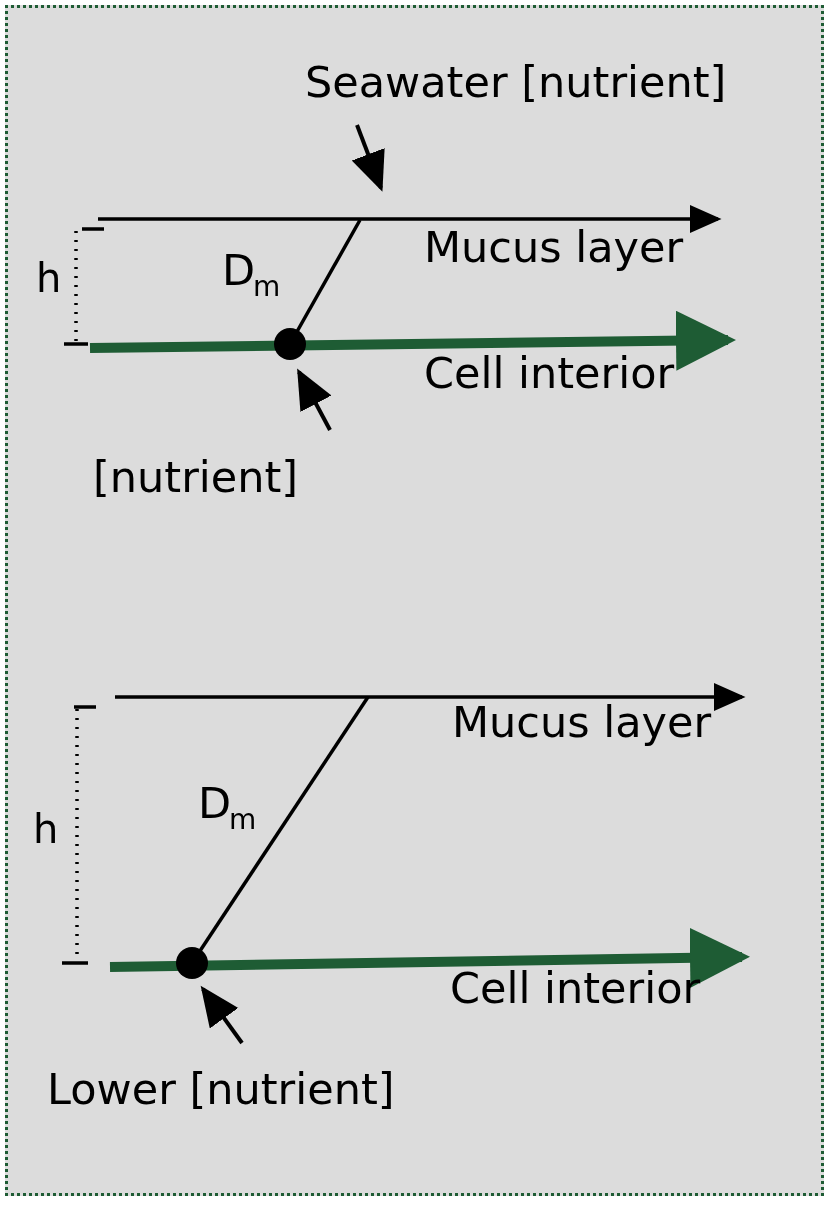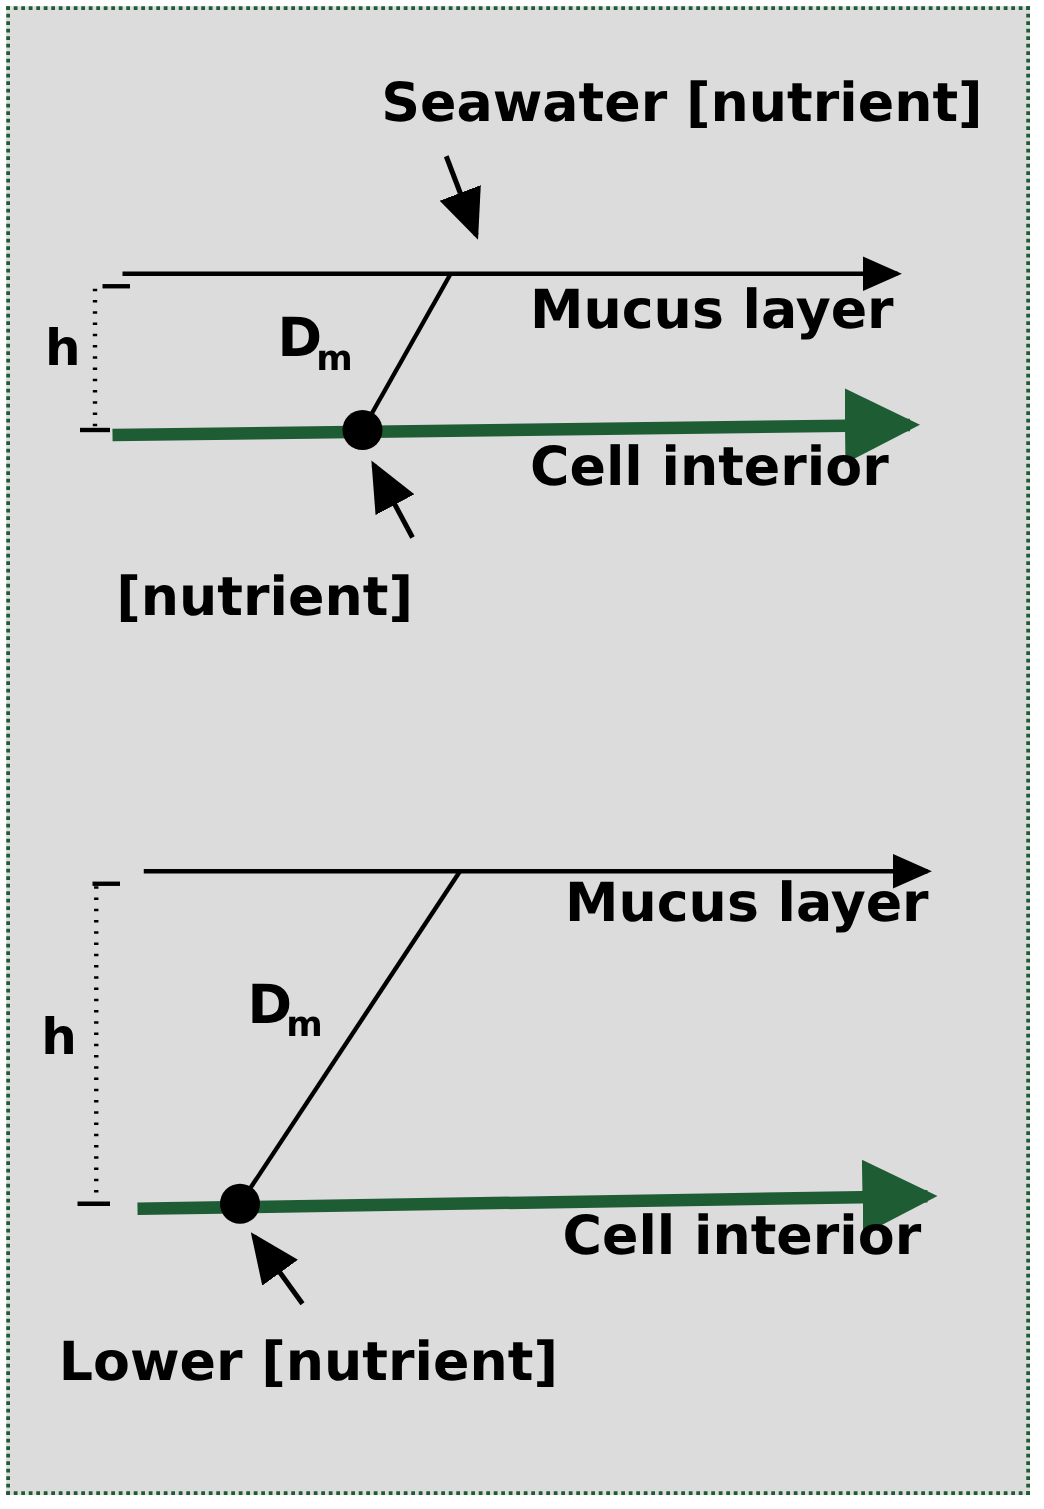--- a/index.html
+++ b/index.html
@@ -9,21 +9,20 @@
   }
   body {
     font-family: "DejaVu Sans", sans-serif;
   }
   #page {
     position: relative;
     width: 835px;
     height: 1207px;
     background: #ffffff;
     overflow: hidden;
-    font-weight: bold;
   }
   #frame {
     position: absolute;
     left: 5px;
     top: 5px;
     width: 819px;
     height: 1191px;
     background: #dcdcdc;
     border: 3px dotted #1e5c34;
     box-sizing: border-box;

